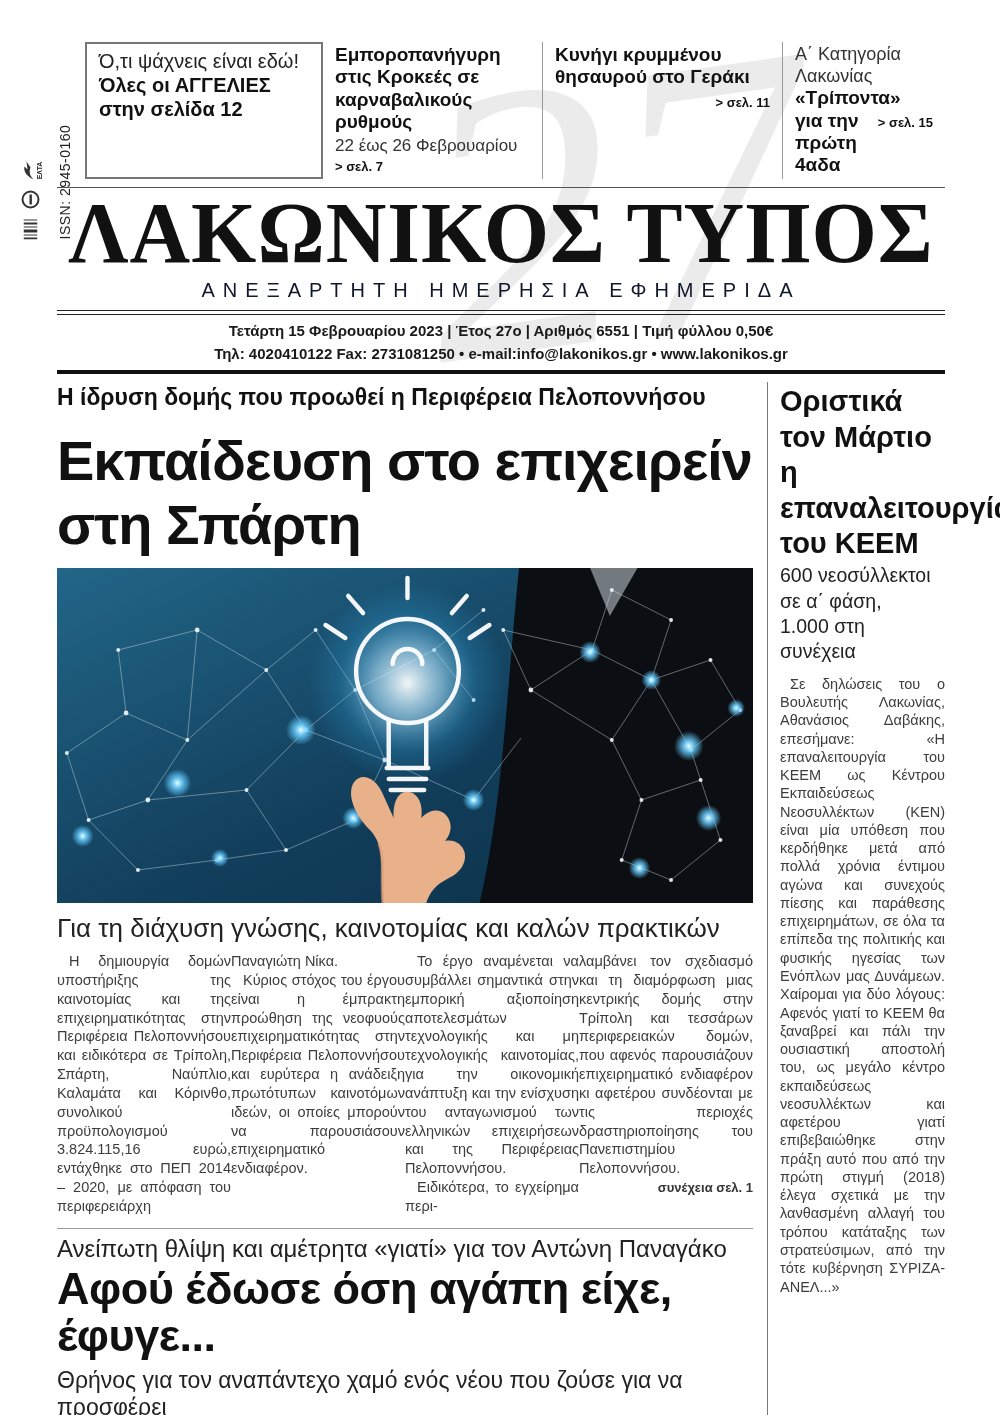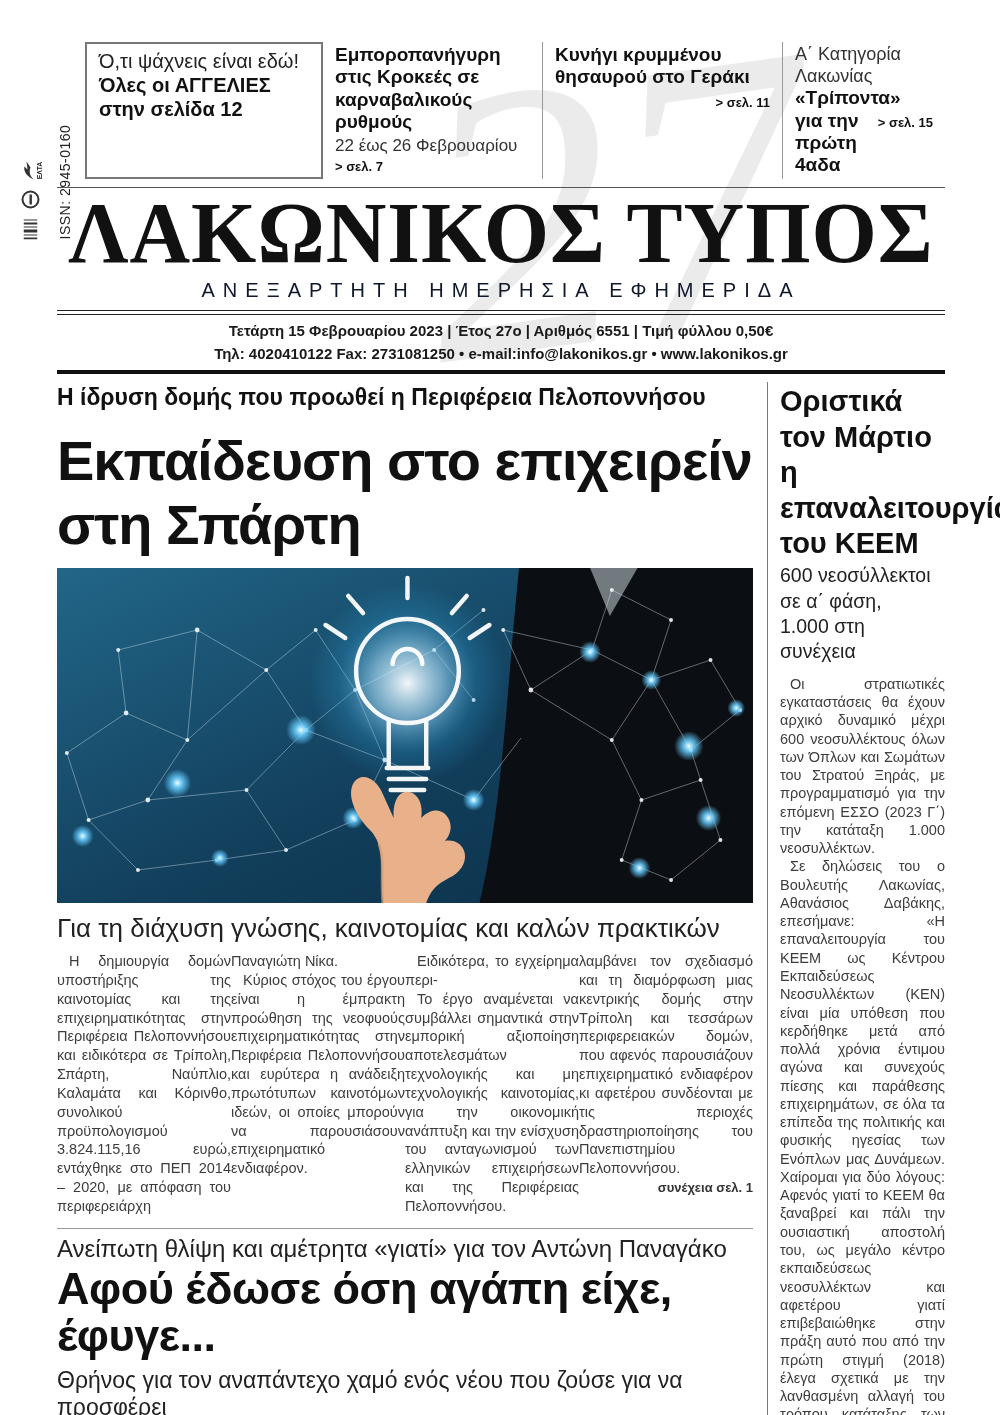--- a/index.html
+++ b/index.html
@@ -270,22 +270,22 @@
 
           <div class="cols4">
             <div class="bodycol">
               <p>Η δημιουργία δομών υποστήριξης της καινοτομίας και της επιχειρηματικότητας στην Περιφέρεια Πελοποννήσου και ειδικότερα σε Τρίπολη, Σπάρτη, Ναύπλιο, Καλαμάτα και Κόρινθο, συνολικού προϋπολογισμού 3.824.115,16 ευρώ, εντάχθηκε στο ΠΕΠ 2014 – 2020, με απόφαση του περιφερειάρχη</p>
             </div>
             <div class="bodycol">
               <p class="cont">Παναγιώτη Νίκα.</p>
               <p>Κύριος στόχος του έργου είναι η έμπρακτη προώθηση της νεοφυούς επιχειρηματικότητας στην Περιφέρεια Πελοποννήσου και ευρύτερα η ανάδειξη πρωτότυπων καινοτόμων ιδεών, οι οποίες μπορούν να παρουσιάσουν επιχειρηματικό ενδιαφέρον.</p>
             </div>
             <div class="bodycol">
+              <p>Το έργο αναμένεται να συμβάλλει σημαντικά στην εμπορική αξιοποίηση αποτελεσμάτων τεχνολογικής και μη τεχνολογικής καινοτομίας, για την οικονομική ανάπτυξη και την ενίσχυση του ανταγωνισμού των ελληνικών επιχειρήσεων και της Περιφέρειας Πελοποννήσου.</p>
               <p>Ειδικότερα, το εγχείρημα περι-</p>
-              <p>Το έργο αναμένεται να συμβάλλει σημαντικά στην εμπορική αξιοποίηση αποτελεσμάτων τεχνολογικής και μη τεχνολογικής καινοτομίας, για την οικονομική ανάπτυξη και την ενίσχυση του ανταγωνισμού των ελληνικών επιχειρήσεων και της Περιφέρειας Πελοποννήσου.</p>
             </div>
             <div class="bodycol">
               <p class="cont">λαμβάνει τον σχεδιασμό και τη διαμόρφωση μιας κεντρικής δομής στην Τρίπολη και τεσσάρων περιφερειακών δομών, που αφενός παρουσιάζουν επιχειρηματικό ενδιαφέρον κι αφετέρου συνδέονται με τις περιοχές δραστηριοποίησης του Πανεπιστημίου Πελοποννήσου.</p>
               <div class="continue">συνέχεια σελ. 1</div>
             </div>
           </div>
         </div>
 
         <hr class="art-divider">
 
@@ -299,21 +299,20 @@
       </div>
 
       <div class="sidebar">
         <div class="sb-title">Οριστικά τον Μάρτιο
 η επαναλειτουργία
 του ΚΕΕΜ</div>
         <div class="sb-dek">600 νεοσύλλεκτοι
 σε α΄ φάση,
 1.000 στη συνέχεια</div>
         <div class="sb-body">
-          <p>Οι στρατιωτικές εγκαταστάσεις θα έχουν αρχικό δυναμικό μέχρι 600 νεοσυλλέκτους όλων των Όπλων και Σωμάτων του Στρατού Ξηράς, με προγραμματισμό για την επόμενη ΕΣΣΟ (2023 Γ΄) την κατάταξη 1.000 νεοσυλλέκτων.</p>
           <p>Σε δηλώσεις του ο Βουλευτής Λακωνίας, Αθανάσιος Δαβάκης, επεσήμανε: «Η επαναλειτουργία του ΚΕΕΜ ως Κέντρου Εκπαιδεύσεως Νεοσυλλέκτων (ΚΕΝ) είναι μία υπόθεση που κερδήθηκε μετά από πολλά χρόνια έντιμου αγώνα και συνεχούς πίεσης και παράθεσης επιχειρημάτων, σε όλα τα επίπεδα της πολιτικής και φυσικής ηγεσίας των Ενόπλων μας Δυνάμεων. Χαίρομαι για δύο λόγους: Αφενός γιατί το ΚΕΕΜ θα ξαναβρεί και πάλι την ουσιαστική αποστολή του, ως μεγάλο κέντρο εκπαιδεύσεως νεοσυλλέκτων και αφετέρου γιατί επιβεβαιώθηκε στην πράξη αυτό που από την πρώτη στιγμή (2018) έλεγα σχετικά με την λανθασμένη αλλαγή του τρόπου κατάταξης των στρατεύσιμων, από την τότε κυβέρνηση ΣΥΡΙΖΑ-ΑΝΕΛ...»</p>
         </div>
 
       </div>
     </div>
 
   </div>
 </div>
 
 </body></html>

